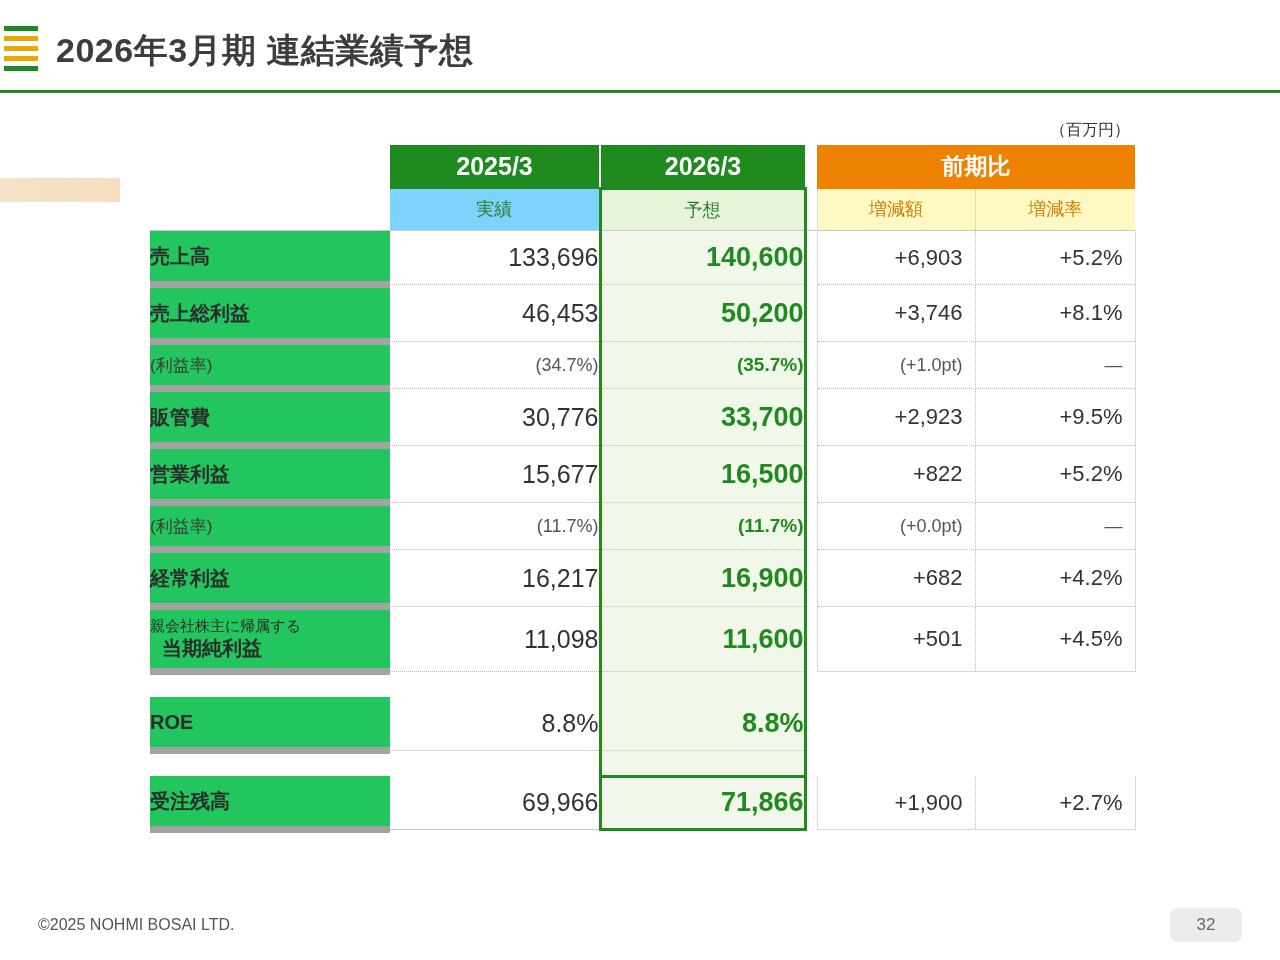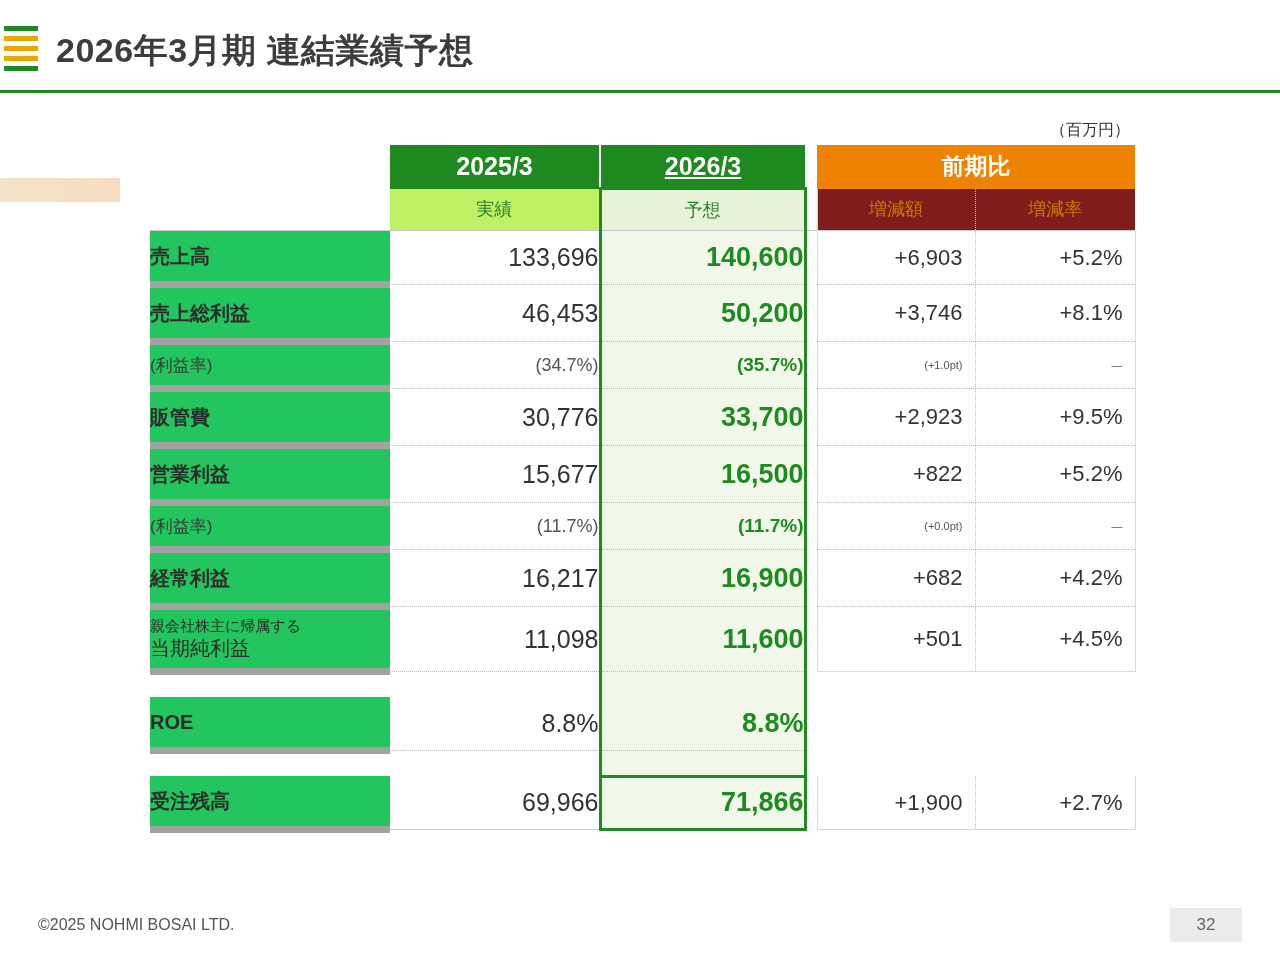--- a/index.html
+++ b/index.html
@@ -96,39 +96,39 @@
   
   .hd-green {
     background: #1f8a1f;
     color: #ffffff;
     font-size: 25px;
     font-weight: bold;
     text-align: center;
     height: 42px;
     border-right: 2px solid #ffffff;
   }
-  .hd-green.last { border-right: none; text-decoration: underline; }
+  .hd-green.last { border-right: none; }
   .hd-orange {
     background: #ef8200;
     color: #ffffff;
     font-size: 23px;
     font-weight: bold;
     text-align: center;
     height: 42px;
   }
   .sub-green {
-    background: #bef264;
+    background: #7dd3fc;
     color: #2d7d2d;
     font-size: 18px;
     text-align: center;
     height: 40px;
   }
   .sub-green.fc { background: #e7f4d9; }
   .sub-orange {
-    background: #7f1d1d;
+    background: #fef9c3;
     color: #d07b00;
     font-size: 18px;
     text-align: center;
     height: 40px;
     border-right: 1px dotted #e8b87a;
   }
   .sub-orange.last { border-right: none; }
 
   
   .lbl {
@@ -153,21 +153,22 @@
     padding-bottom: 4px;
   }
   .lbl .small {
     display: block;
     font-size: 15px;
     font-weight: normal;
   }
   .lbl .strong {
     display: block;
     font-size: 20px;
-    font-weight: normal;
+    font-weight: bold;
+    padding-left: 12px;
   }
 
   .num {
     text-align: right;
     padding-right: 16px;
     font-size: 25px;
     color: #333333;
     height: 50px;
     border-bottom: 1px dotted #bdbdbd;
     vertical-align: middle;
@@ -186,21 +187,21 @@
 
   .num.diff {
     font-size: 22px;
     border-right: 1px dotted #bdbdbd;
     padding-right: 12px;
   }
   .num.rate {
     font-size: 22px;
     padding-right: 12px;
   }
-  .num.diff.small, .num.rate.small { font-size: 11px; }
+  .num.diff.small, .num.rate.small { font-size: 18px; }
 
   .gap { border: none; background: #ffffff; }
 
   .spacer-row td { height: 22px; background: #ffffff; border: none; }
   .spacer-row td.fcstgap {
     background: #f1f8e9;
     border-left: 3px solid #1f8a1f;
     border-right: 3px solid #1f8a1f;
   }
   .close-fcst { border-top: 3px solid #1f8a1f; }
@@ -224,20 +225,21 @@
   .page-no {
     position: absolute;
     right: 38px; bottom: 18px;
     width: 72px; height: 34px;
     background: #ececec;
     color: #666666;
     font-size: 17px;
     display: flex;
     align-items: center;
     justify-content: center;
+    border-radius: 8px;
   }
 </style>
 </head>
 <body>
 
 <div class="header">
   <div class="header-mark">
     <i class="g"></i>
       <i></i>
       <i></i>

